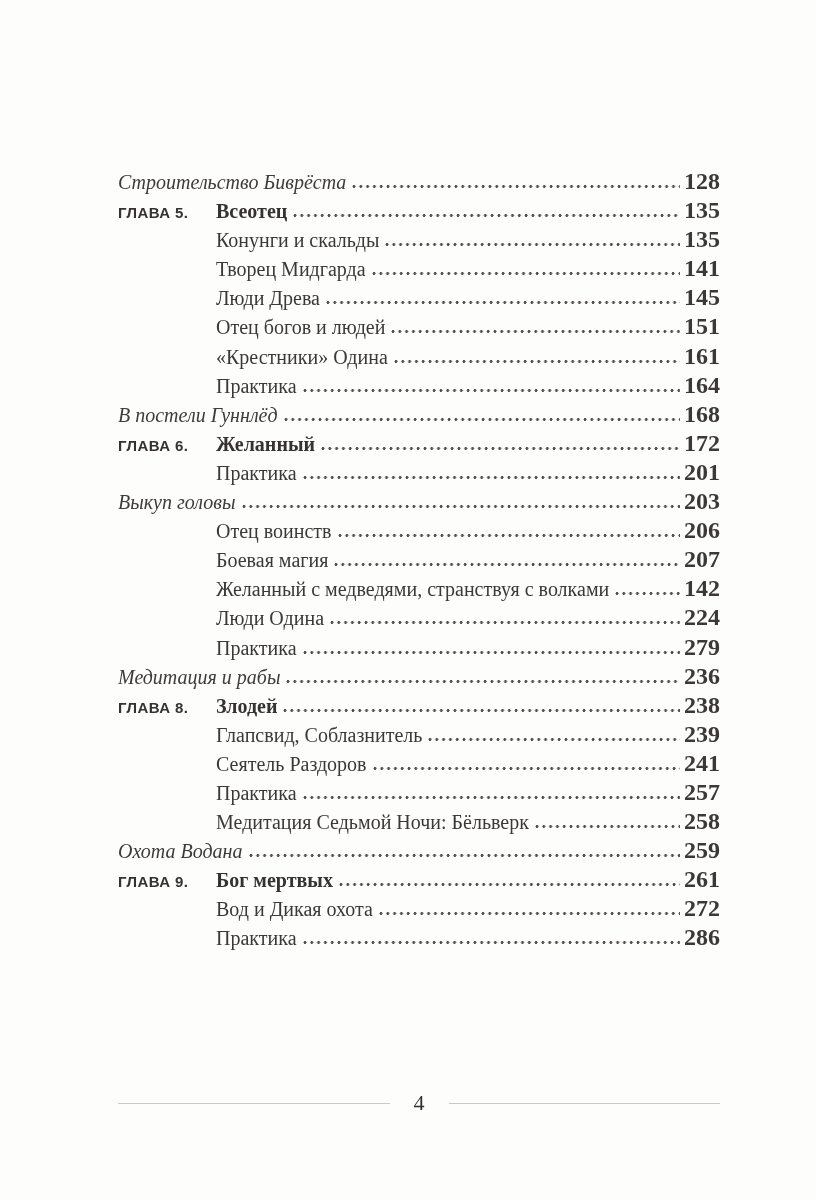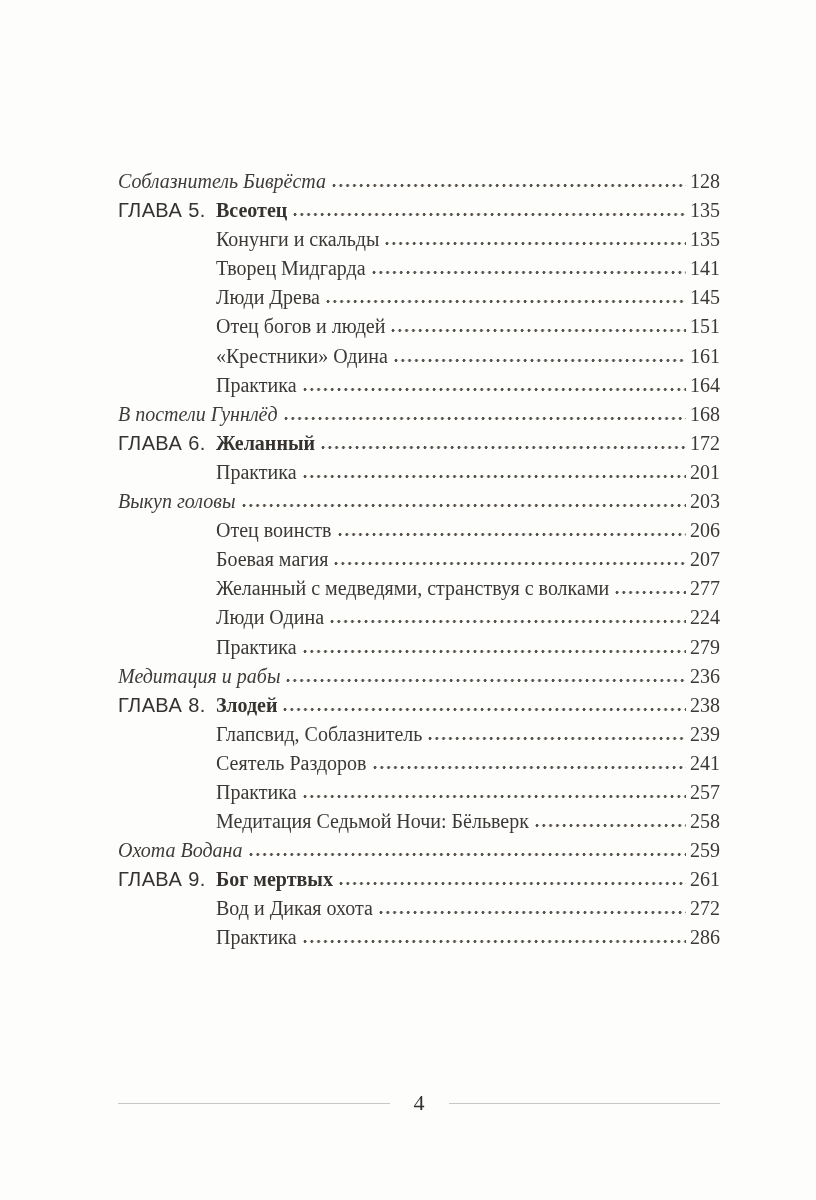--- a/index.html
+++ b/index.html
@@ -26,22 +26,22 @@
     display: flex;
     align-items: baseline;
     height: 29.1px;
     line-height: 29.1px;
     font-size: 20px;
     white-space: nowrap;
   }
   .entry .label {
     flex: 0 0 98px;
     font-family: "Liberation Sans", sans-serif;
-    font-weight: 400;
-    font-size: 20px;
+    font-weight: 700;
+    font-size: 15px;
     letter-spacing: 0.4px;
     color: #35322f;
   }
   .entry .title {
     flex: 0 1 auto;
     overflow: hidden;
   }
   .entry.chapter .title {
     font-weight: 700;
     color: #35322f;
@@ -56,22 +56,23 @@
     height: 5px;
     min-width: 12px;
     margin: 0 4px 0 6px;
     background-image: radial-gradient(circle at 2px 2.4px, #56504a 1.25px, rgba(0,0,0,0) 1.75px);
     background-size: 6.8px 5px;
     background-repeat: repeat-x;
     background-position: left bottom;
   }
   .entry .page {
     flex: 0 0 auto;
-    font-size: 20px;
+    font-size: 24px;
     color: #3b3835;
+    font-weight: bold;
   }
   .footer {
     position: absolute;
     left: 118px;
     top: 1092px;
     width: 602px;
     display: flex;
     align-items: center;
   }
   .footer .rule {
@@ -87,21 +88,21 @@
     line-height: 1;
   }
 </style>
 </head>
 <body>
 
 <main>
   <div class="toc" id="toc-list">
       <div class="entry part">
 
-      <span class="title">Соблазнитель Биврёста</span>
+      <span class="title">Строительство Биврёста</span>
       <span class="dots"></span>
       <span class="page">128</span>
     </div>
       <div class="entry chapter">
       <span class="label">ГЛАВА 5.</span>
       <span class="title">Всеотец</span>
       <span class="dots"></span>
       <span class="page">135</span>
     </div>
       <div class="entry sub">
@@ -173,21 +174,21 @@
       <div class="entry sub">
       <span class="label"></span>
       <span class="title">Боевая магия</span>
       <span class="dots"></span>
       <span class="page">207</span>
     </div>
       <div class="entry sub">
       <span class="label"></span>
       <span class="title">Желанный с медведями, странствуя с волками</span>
       <span class="dots"></span>
-      <span class="page">277</span>
+      <span class="page">142</span>
     </div>
       <div class="entry sub">
       <span class="label"></span>
       <span class="title">Люди Одина</span>
       <span class="dots"></span>
       <span class="page">224</span>
     </div>
       <div class="entry sub">
       <span class="label"></span>
       <span class="title">Практика</span>

